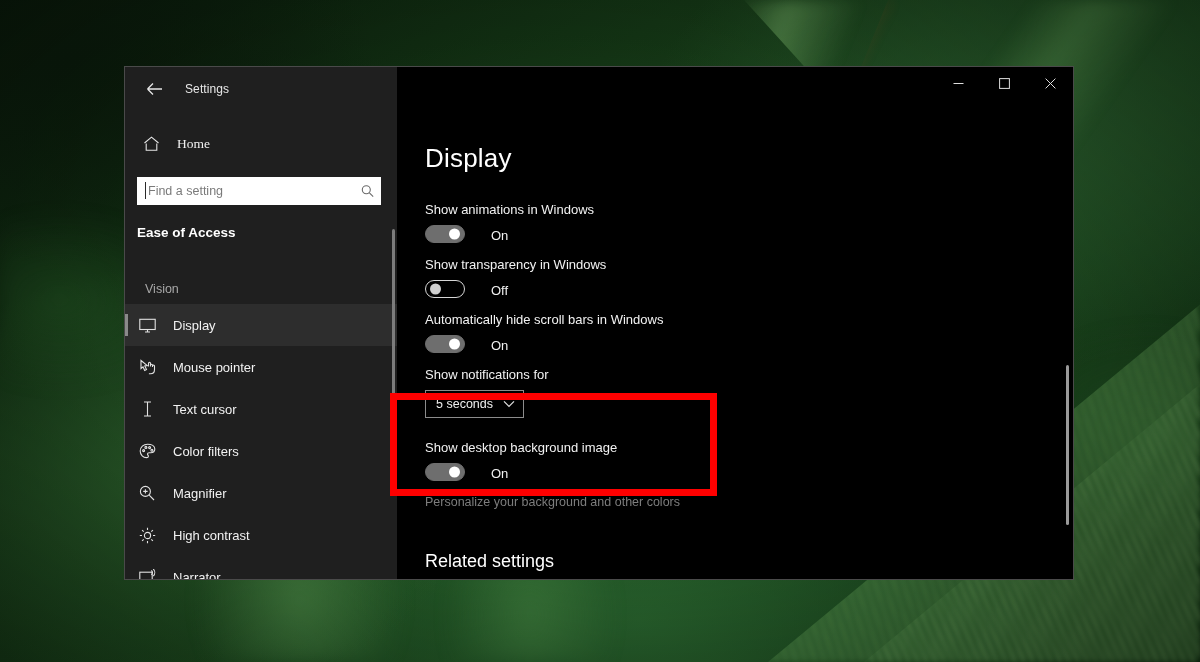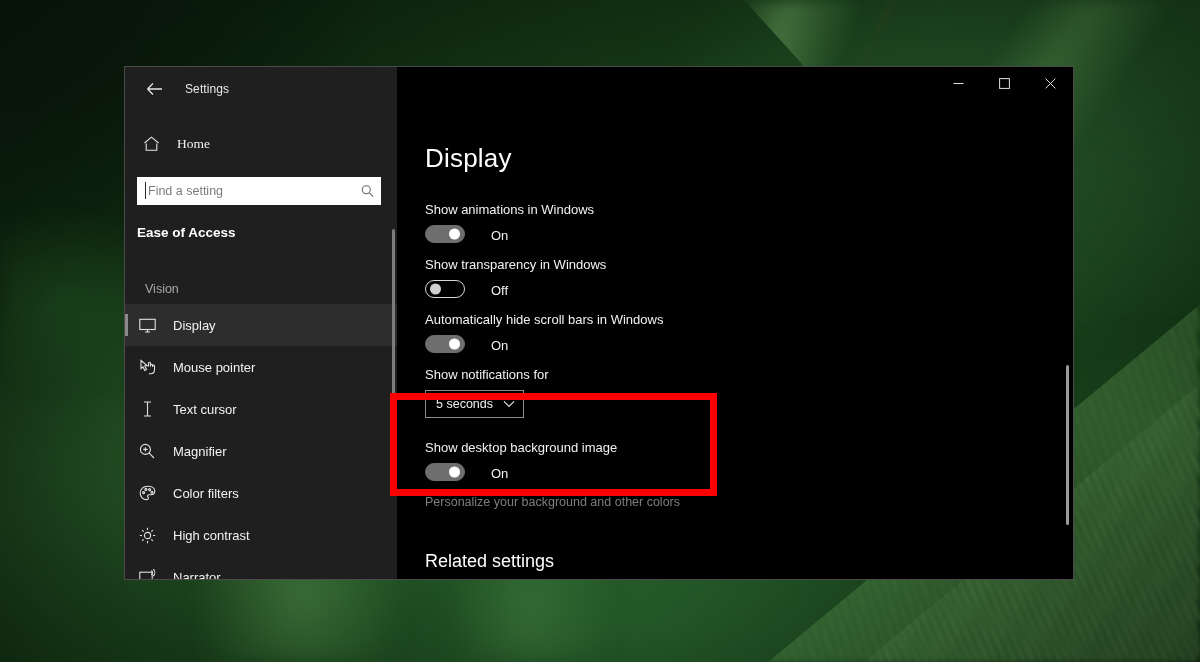--- a/index.html
+++ b/index.html
@@ -472,40 +472,40 @@
             <span class="nav-icon">
               <svg width="11" height="16" viewBox="0 0 11 16" fill="none" stroke="currentColor" stroke-width="1.1">
                 <path d="M2 1h7M2 15h7M5.5 1v14"></path>
               </svg>
             </span>
             <span class="nav-label">Text cursor</span>
           </div>
 
           <div class="nav-item">
             <span class="nav-icon">
-              <svg width="16" height="16" viewBox="0 0 16 16" fill="none" stroke="currentColor" stroke-width="1.1">
-                <circle cx="6.4" cy="6.4" r="5"></circle>
-                <path d="M10.2 10.2L15 15"></path>
-                <path d="M6.4 4.2v4.4M4.2 6.4h4.4"></path>
-              </svg>
-            </span>
-            <span class="nav-label">Magnifier</span>
-          </div>
-
-          <div class="nav-item">
-            <span class="nav-icon">
               <svg width="17" height="17" viewBox="0 0 17 17" fill="none" stroke="currentColor" stroke-width="1.1">
                 <path d="M8.5 1.2c-4 0-7.3 3-7.3 6.9 0 3.8 3.1 6.5 6.3 6.5 1.3 0 1.9-.6 1.9-1.4 0-.9-.9-1.2-.9-2.1 0-.8.7-1.4 1.6-1.4h1.6c2.4 0 4.1-1.6 4.1-3.7 0-3-3.1-4.8-7.3-4.8z"></path>
                 <circle cx="4.6" cy="7.6" r="1"></circle>
                 <circle cx="6.9" cy="4.4" r="1"></circle>
                 <circle cx="10.6" cy="4.6" r="1"></circle>
                 <circle cx="12.9" cy="7.2" r="1"></circle>
               </svg>
             </span>
             <span class="nav-label">Color filters</span>
+          </div>
+
+          <div class="nav-item">
+            <span class="nav-icon">
+              <svg width="16" height="16" viewBox="0 0 16 16" fill="none" stroke="currentColor" stroke-width="1.1">
+                <circle cx="6.4" cy="6.4" r="5"></circle>
+                <path d="M10.2 10.2L15 15"></path>
+                <path d="M6.4 4.2v4.4M4.2 6.4h4.4"></path>
+              </svg>
+            </span>
+            <span class="nav-label">Magnifier</span>
           </div>
 
           <div class="nav-item">
             <span class="nav-icon">
               <svg width="17" height="17" viewBox="0 0 17 17" fill="none" stroke="currentColor" stroke-width="1.1">
                 <circle cx="8.5" cy="8.5" r="3.1"></circle>
                 <path d="M8.5 0.8v2.2M8.5 14v2.2M0.8 8.5h2.2M14 8.5h2.2M3.1 3.1l1.6 1.6M12.3 12.3l1.6 1.6M13.9 3.1l-1.6 1.6M4.7 12.3l-1.6 1.6"></path>
               </svg>
             </span>
             <span class="nav-label">High contrast</span>

